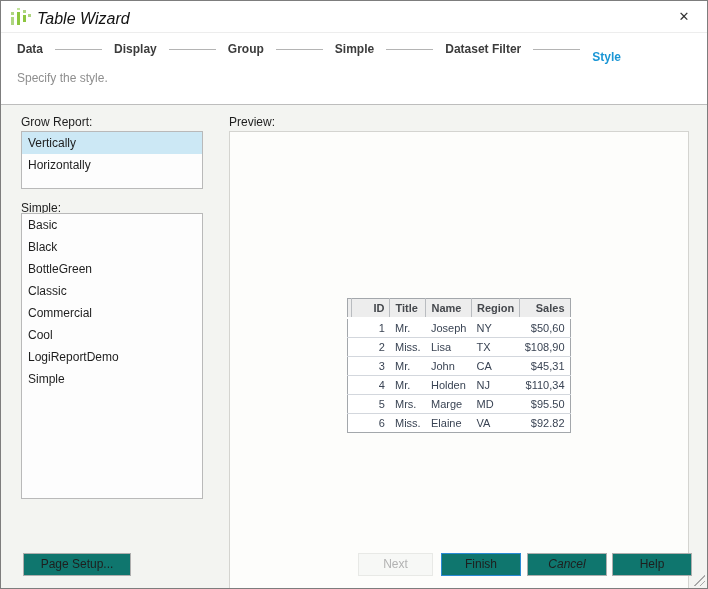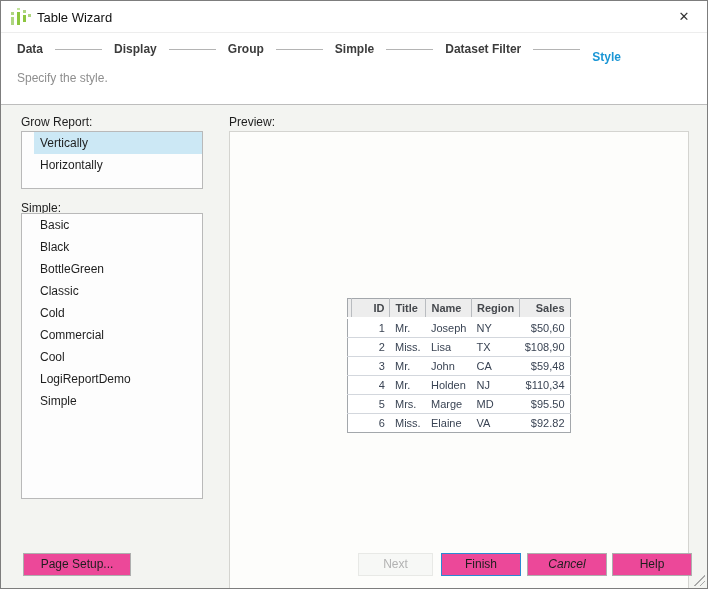--- a/index.html
+++ b/index.html
@@ -13,38 +13,38 @@
   .titlebar { position:absolute; top:0; left:0; right:0; height:32px; background:#fff; border-bottom:1px solid #ededed; }
   .logo { position:absolute; left:10px; top:7px; width:20px; height:18px; }
   .logo div { position:absolute; background:#8dc63f; }
   .logo .b1 { left:0;  top:9px; width:3px; height:8px; background:#aed581; }
   .logo .d1 { left:0;  top:4px; width:3px; height:3px; background:#aed581; }
   .logo .b2 { left:6px; top:4px; width:3px; height:13px; }
   .logo .d2 { left:6px; top:0;  width:3px; height:2px; background:#c2e49b; }
   .logo .b3 { left:12px; top:7px; width:3px; height:7px; }
   .logo .d3 { left:12px; top:2px; width:3px; height:3px; background:#aed581; }
   .logo .d4 { left:17px; top:6px; width:3px; height:3px; background:#aed581; }
-  .title-text { position:absolute; left:36px; top:9px; font-size:13px; color:#111; }
+  .title-text { position:absolute; left:36px; top:9px; font-size:16px; color:#111;font-style:italic; }
   .close-btn { position:absolute; right:14px; top:7px; width:18px; height:18px; text-align:center;
                line-height:18px; font-size:13px; color:#333; cursor:pointer; }
   
   .steps { position:absolute; top:36px; left:0; right:0; height:24px;
            display:flex; align-items:center; padding:0 86px 0 16px; }
   .step { font-weight:bold; color:#3c3c3c; white-space:nowrap; cursor:pointer; }
   .step.active { color:#1a96d5;margin-top:16px; }
   .step-line { flex:1 1 auto; height:1px; background:#b4b4b4; margin:0 12px; min-width:18px; }
   .subtitle { position:absolute; top:70px; left:16px; color:#8e8e8e; }
   .header-divider { position:absolute; top:103px; left:0; right:0; height:1px; background:#bdbdbd; }
   
   .content { position:absolute; top:104px; left:0; right:0; bottom:0; background:#f3f4f1; }
   .field-label { position:absolute; color:#1e1e1e; }
   .lbl-grow    { left:20px;  top:10px; }
   .lbl-style   { left:20px;  top:96px; }
   .lbl-preview { left:228px; top:10px; }
-  .listbox { position:absolute; background:#fdfdfd; border:1px solid #b9b9b9; overflow:hidden;padding-left:12px; }
+  .listbox { position:absolute; background:#fdfdfd; border:1px solid #b9b9b9; overflow:hidden; }
   .grow-list  { left:20px; top:26px;  width:182px; height:58px; }
   .style-list { left:20px; top:108px; width:182px; height:286px; }
   .list-item { height:22px; line-height:22px; padding:0 6px; color:#1e1e1e; cursor:pointer; white-space:nowrap; }
   .list-item.selected { background:#cce8f5; }
   
   .preview-box { position:absolute; left:228px; top:26px; width:460px; height:468px;
                  background:#fdfdfb; border:1px solid #d4d4d0;
                  display:flex; align-items:center; justify-content:center; }
   table.preview-table { border-collapse:collapse; border:1px solid #a3a7ab; background:#fff;
                         font-family:"Liberation Sans", sans-serif; font-size:11px; }
@@ -53,21 +53,21 @@
                       padding:3px 5px; white-space:nowrap; }
   .preview-table th:last-child { border-right:none; }
   .preview-table td { color:#3a4454; padding:3px 5px; white-space:nowrap; background:#fff; }
   .preview-table tbody tr + tr td { border-top:1px solid #d3d7dd; }
   .preview-table .gutter { width:4px; padding:0; }
   .al-r { text-align:right; }
   .al-l { text-align:left; }
   .col-id { width:38px; } .col-title { width:36px; } .col-name { width:40px; }
   .col-region { width:44px; } .col-sales { width:50px; }
   
-  .btn { position:absolute; height:23px; background:#ec4899; border:1px solid #aeaeae;
+  .btn { position:absolute; height:23px; background:#0f766e; border:1px solid #aeaeae;
          color:#1e1e1e; font-size:12px; text-align:center; line-height:21px; cursor:pointer;
          font-family:"Liberation Sans", sans-serif; }
   .btn-page-setup { left:22px;  top:448px; width:108px; }
   .btn-back   { left:272px; top:448px; width:75px; }
   .btn-next   { left:357px; top:448px; width:75px; background:#f7f8f6; border-color:#e8e9e6; color:#b2b2b2; cursor:default; }
   .btn-finish { left:440px; top:448px; width:80px; border:1px solid #2a8ad4; }
   .btn-cancel { left:526px; top:448px; width:80px;font-style:italic; }
   .btn-help   { left:611px; top:448px; width:80px; }
   .resize-grip { position:absolute; right:2px; bottom:2px; width:13px; height:13px;
                  background:repeating-linear-gradient(-45deg, transparent 0 3px, #a8a8a8 3px 4px);
@@ -116,21 +116,20 @@
         <div class="list-item selected">Vertically</div>
         <div class="list-item">Horizontally</div>
       </div>
 
     <div class="field-label lbl-style">Simple:</div>
     <div class="listbox style-list">
         <div class="list-item">Basic</div>
         <div class="list-item">Black</div>
         <div class="list-item">BottleGreen</div>
         <div class="list-item">Classic</div>
-        <div class="list-item">Cold</div>
         <div class="list-item">Commercial</div>
         <div class="list-item">Cool</div>
         <div class="list-item">LogiReportDemo</div>
         <div class="list-item">Simple</div>
       </div>
 
     <div class="field-label lbl-preview">Preview:</div>
     <div class="preview-box">
       <table class="preview-table">
         <thead>
@@ -159,21 +158,21 @@
               <td class="al-l">Lisa</td>
               <td class="al-l">TX</td>
               <td class="al-r">$108,90</td>
             </tr>
             <tr>
               <td class="gutter"></td>
               <td class="al-r">3</td>
               <td class="al-l">Mr.</td>
               <td class="al-l">John</td>
               <td class="al-l">CA</td>
-              <td class="al-r">$59,48</td>
+              <td class="al-r">$45,31</td>
             </tr>
             <tr>
               <td class="gutter"></td>
               <td class="al-r">4</td>
               <td class="al-l">Mr.</td>
               <td class="al-l">Holden</td>
               <td class="al-l">NJ</td>
               <td class="al-r">$110,34</td>
             </tr>
             <tr>

